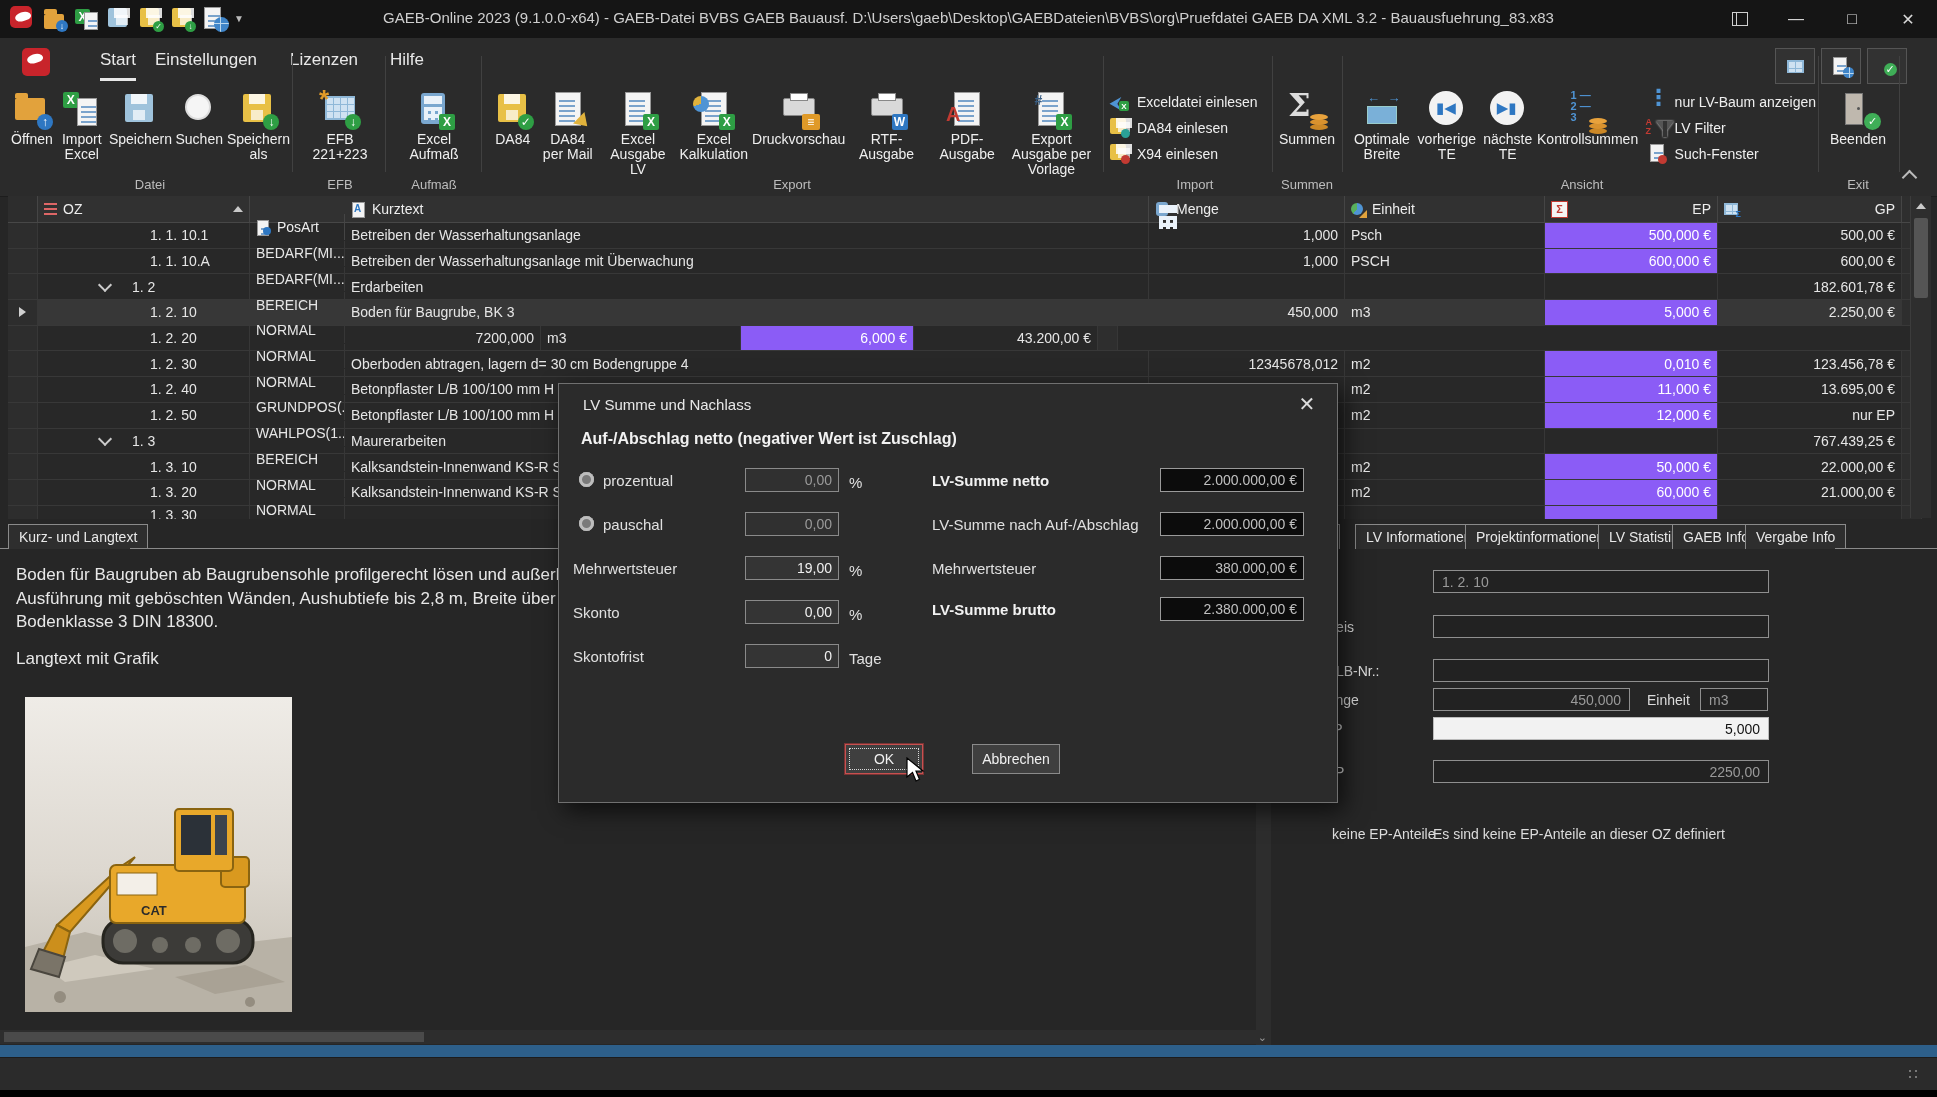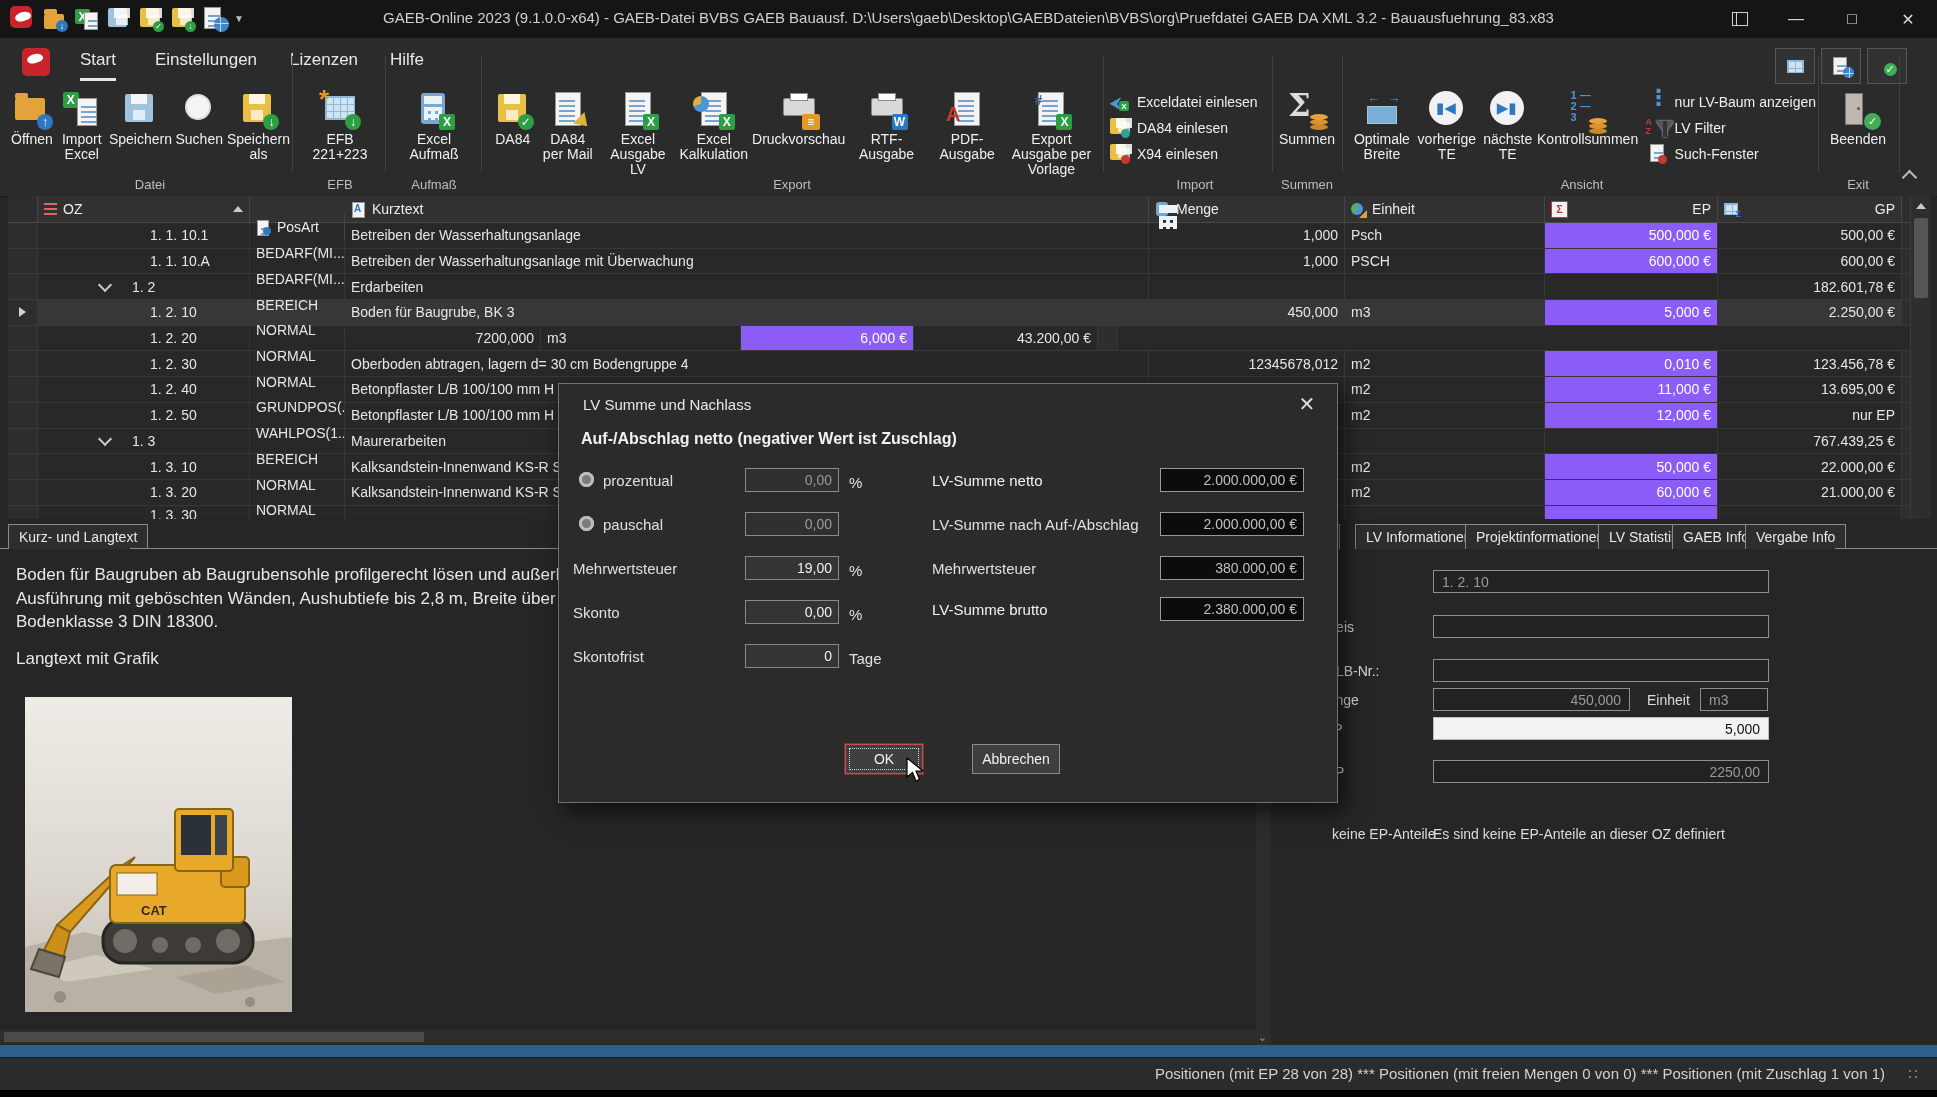--- a/index.html
+++ b/index.html
@@ -15,21 +15,21 @@
   .wbtn{width:30px;height:26px;display:flex;align-items:center;justify-content:center;color:#d8d8d8;font-size:16px;}
   .panelic{width:14px;height:12px;border:1px solid #cfcfcf;position:relative;}
   .panelic::before{content:"";position:absolute;left:3px;top:0;bottom:0;width:1px;background:#cfcfcf;}
 
   
   .ribbon{position:absolute;left:0;top:38px;width:1937px;height:158px;background:#2b2b2b;border-bottom:1px solid #1d1d1d;}
   .rtabs{position:absolute;left:0;top:8px;height:40px;width:100%;}
   .applogo{position:absolute;left:22px;top:2px;width:28px;height:28px;background:#c8242b;border-radius:5px;}
   .applogo::before{content:"";position:absolute;left:5px;top:6px;width:16px;height:9px;background:#fff;border-radius:50% 60% 40% 50%;transform:rotate(-18deg);}
   .rtab{position:absolute;top:4px;font-size:17px;color:#e8e8e8;padding-bottom:8px;}
-  .rtab.active{border-bottom:3px solid #e8e8e8;}
+  .rtab.active{border-bottom:3px solid #e8e8e8;margin-left:20px;}
   .minitools{position:absolute;right:30px;top:2px;display:flex;gap:6px;}
   .minibtn{width:38px;height:34px;border:1px solid #555;background:#323232;display:flex;align-items:center;justify-content:center;}
   .rgroup{position:absolute;top:52px;height:104px;}
   .rgrouplabel{position:absolute;bottom:2px;left:0;right:0;text-align:center;font-size:13px;color:#bdbdbd;}
   .rdiv{position:absolute;top:56px;height:130px;width:1px;background:#414141;}
   .rbtn{display:inline-flex;flex-direction:column;align-items:center;vertical-align:top;margin:0 2px;cursor:default;}
   .rlbl{font-size:14px;color:#efefef;text-align:center;line-height:15px;margin-top:4px;white-space:pre-line;}
   .rstack{display:flex;flex-direction:column;gap:7px;padding-top:2px;}
   .rsmall{display:flex;align-items:center;gap:8px;font-size:14px;color:#efefef;white-space:nowrap;}
   .chev-up{position:absolute;right:22px;top:134px;width:9px;height:9px;border-left:2px solid #bbb;border-top:2px solid #bbb;transform:rotate(45deg);}
@@ -134,21 +134,21 @@
   .grip{position:absolute;right:18px;top:10px;width:12px;height:12px;
         background-image:radial-gradient(#777 1.2px,transparent 1.4px);background-size:6px 6px;}
 
   
   .dialog{position:absolute;left:558px;top:383px;width:780px;height:420px;background:#2b2b2b;border:1px solid #707070;
           box-shadow:6px 8px 22px rgba(0,0,0,.65);z-index:50;box-sizing:border-box;}
   .dtitle{position:absolute;left:24px;top:12px;font-size:15px;color:#e8e8e8;}
   .dclose{position:absolute;right:18px;top:8px;font-size:20px;color:#dcdcdc;width:24px;text-align:center;}
   .dheading{position:absolute;left:22px;top:46px;font-size:16px;font-weight:bold;color:#f2f2f2;}
   .dlabel{position:absolute;font-size:15px;color:#e0e0e0;white-space:nowrap;}
-  .dlabel.b{font-weight:normal;color:#f2f2f2;}
+  .dlabel.b{font-weight:bold;color:#f2f2f2;}
   .dinput{position:absolute;width:94px;height:24px;border:1px solid #8a8a8a;background:#303030;box-sizing:border-box;
           font-size:14px;display:flex;align-items:center;justify-content:flex-end;padding:0 6px;color:#9a9a9a;}
   .dinput.en{color:#f0f0f0;background:#343434;}
   .dval{position:absolute;left:601px;width:144px;height:24px;border:1px solid #9a9a9a;background:#0c0c0c;box-sizing:border-box;
         font-size:14px;display:flex;align-items:center;justify-content:flex-end;padding:0 6px;color:#c0c0c0;}
   .radio{position:absolute;width:15px;height:15px;border-radius:50%;background:#e8e8e8;box-shadow:inset 0 0 0 3px #bdbdbd, inset 0 0 0 8px #7a7a7a;}
   .dbtn{position:absolute;top:360px;height:30px;background:#3f3f3f;border:1px solid #8a8a8a;box-sizing:border-box;
         display:flex;align-items:center;justify-content:center;font-size:14px;color:#f0f0f0;}
   .dbtn.okfocus{border:1px solid #c75050;outline:1px dotted #d8d8d8;outline-offset:-5px;box-shadow:0 0 0 1px #7a3434;}
   .cursor{position:absolute;left:905px;top:757px;z-index:100;}
@@ -765,21 +765,20 @@
 
     <div class="rlabel" style="left:41px;top:245px;">GP</div>
     <div class="rfield right" style="left:150px;top:241px;width:336px;">2250,00</div>
 
     <div class="rlabel" style="left:49px;top:307px;">keine EP-Anteile</div>
     <div class="rlabel" style="left:150px;top:307px;">Es sind keine EP-Anteile an dieser OZ definiert</div>
   </div>
 
   <div class="bluestrip"></div>
   <div class="statusbar">
-    <span class="statustext">Positionen (mit EP 28 von 28) *** Positionen (mit freien Mengen 0 von 0) *** Positionen (mit Zuschlag 1 von 1)</span>
     <span class="grip"></span>
   </div>
 
   <div class="dialog">
     <div class="dtitle">LV Summe und Nachlass</div>
     <div class="dclose">✕</div>
     <div class="dheading">Auf-/Abschlag netto (negativer Wert ist Zuschlag)</div>
 
     <span class="radio" style="left:20px;top:88px;"></span>
     <div class="dlabel" style="left:44px;top:88px;">prozentual</div>

